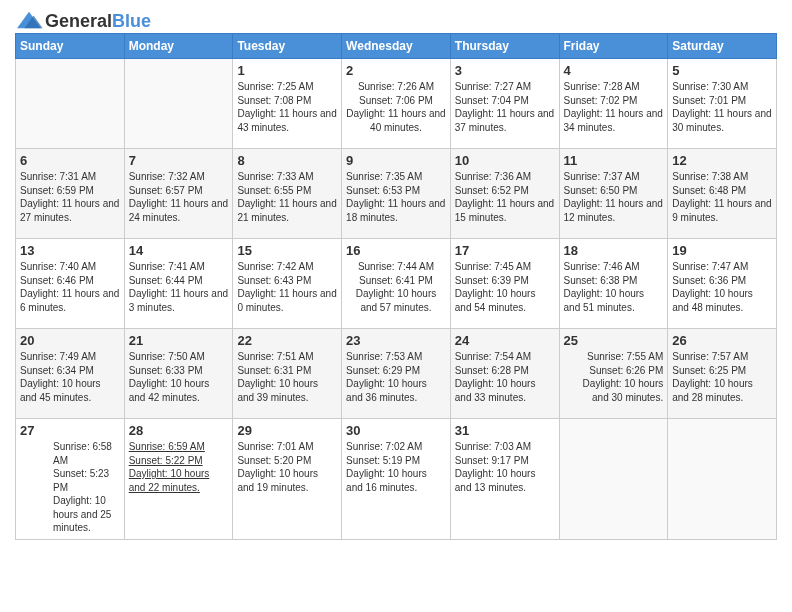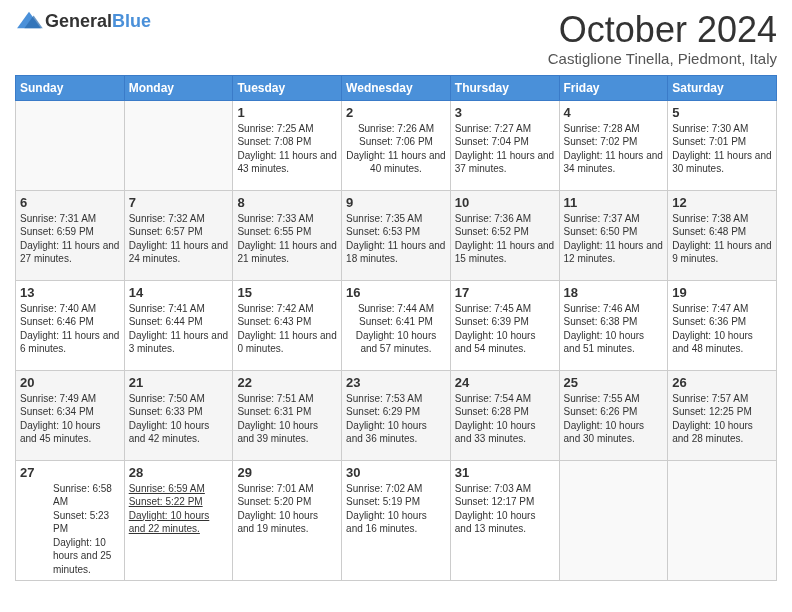--- a/index.html
+++ b/index.html
@@ -7,21 +7,21 @@
       font-family: Arial, sans-serif;
       background: #fff;
       width: 792px;
       min-height: 612px;
       padding: 10px 15px;
     }
     .header {
       display: flex;
       justify-content: space-between;
       align-items: flex-start;
-      margin-bottom: 8px;
+      margin-bottom: 1px;
     }
     .logo {
       display: flex;
       align-items: center;
       gap: 2px;
     }
     .logo-text-general {
       font-size: 18px;
       font-weight: bold;
       color: #333;
@@ -95,24 +95,20 @@
 <div class="header">
   <div class="logo">
     <svg class="logo-icon" viewBox="0 0 30 24" xmlns="http://www.w3.org/2000/svg">
       <polygon points="15,2 28,20 2,20" fill="#4a90d9"></polygon>
       <polygon points="20,6 30,20 10,20" fill="#2a6aad" opacity="0.7"></polygon>
     </svg>
     <div>
       <span class="logo-text-general">General</span><span class="logo-text-blue">Blue</span>
     </div>
   </div>
-  <div class="title-section">
-    <div class="month-title">October 2024</div>
-    <div class="location-title">Castiglione Tinella, Piedmont, Italy</div>
-  </div>
 </div>
 
 <table>
   <thead>
     <tr id="weekday-header">
     <th>Sunday</th>
         <th>Monday</th>
         <th>Tuesday</th>
         <th>Wednesday</th>
         <th>Thursday</th>
@@ -269,28 +265,28 @@
 Daylight: 10 hours and 36 minutes.</div>
         </td>
         <td>
           <div class="day-number">24</div>
           <div class="day-info" style="white-space: pre-line;">Sunrise: 7:54 AM
 Sunset: 6:28 PM
 Daylight: 10 hours and 33 minutes.</div>
         </td>
         <td>
           <div class="day-number">25</div>
-          <div class="day-info" style="white-space: pre-line;">Sunrise: 7:55 AM
+          <div class="day-info" style="white-space: pre-line; text-align: right;">Sunrise: 7:55 AM
 Sunset: 6:26 PM
 Daylight: 10 hours and 30 minutes.</div>
         </td>
         <td>
           <div class="day-number">26</div>
           <div class="day-info" style="white-space: pre-line;">Sunrise: 7:57 AM
-Sunset: 12:25 PM
+Sunset: 6:25 PM
 Daylight: 10 hours and 28 minutes.</div>
         </td>
       </tr>
       <tr>
         <td>
           <div class="day-number">27</div>
           <div class="day-info" style="white-space: pre-line; margin-left: 33px;">Sunrise: 6:58 AM
 Sunset: 5:23 PM
 Daylight: 10 hours and 25 minutes.</div>
         </td>
@@ -308,20 +304,20 @@
         </td>
         <td>
           <div class="day-number">30</div>
           <div class="day-info" style="white-space: pre-line;">Sunrise: 7:02 AM
 Sunset: 5:19 PM
 Daylight: 10 hours and 16 minutes.</div>
         </td>
         <td>
           <div class="day-number">31</div>
           <div class="day-info" style="white-space: pre-line;">Sunrise: 7:03 AM
-Sunset: 12:17 PM
+Sunset: 9:17 PM
 Daylight: 10 hours and 13 minutes.</div>
         </td>
         <td class="empty-cell"></td>
         <td class="empty-cell"></td>
       </tr>
     </tbody>
 </table>
 
 </body></html>

